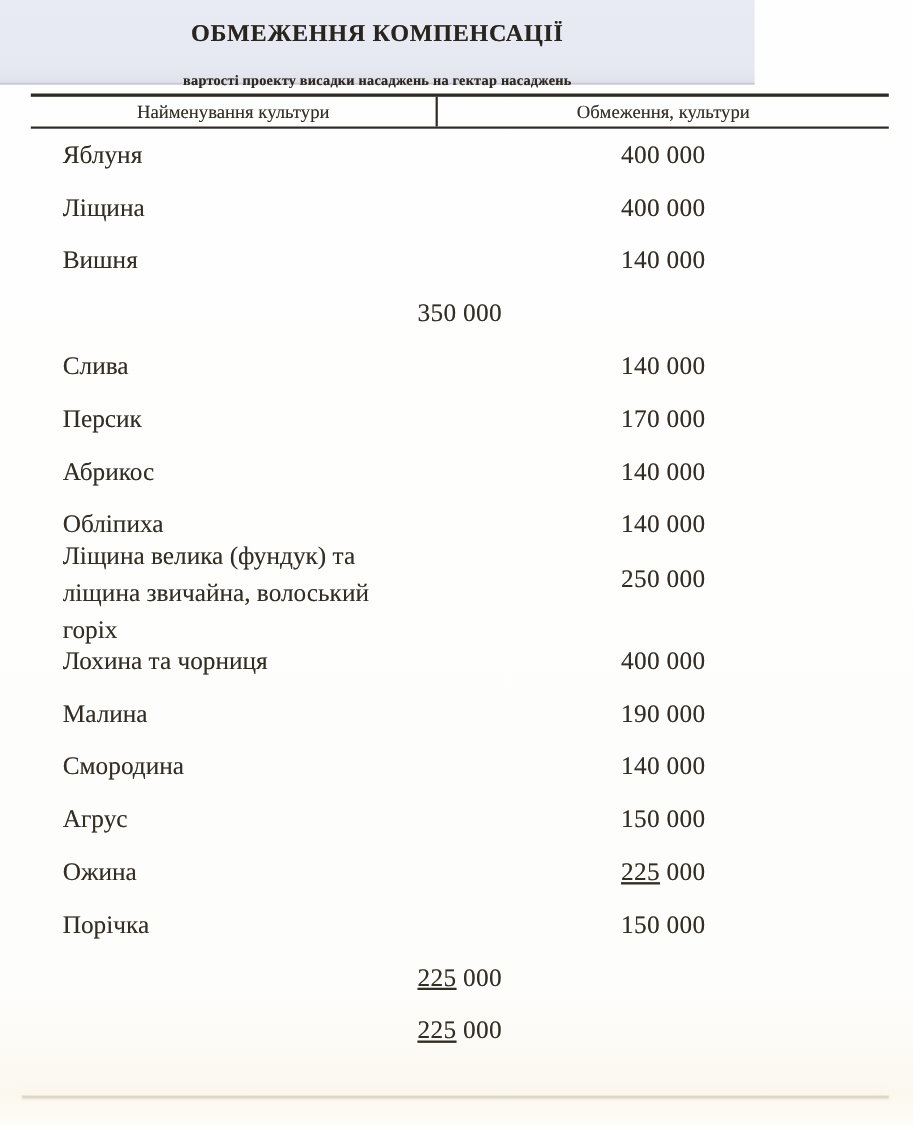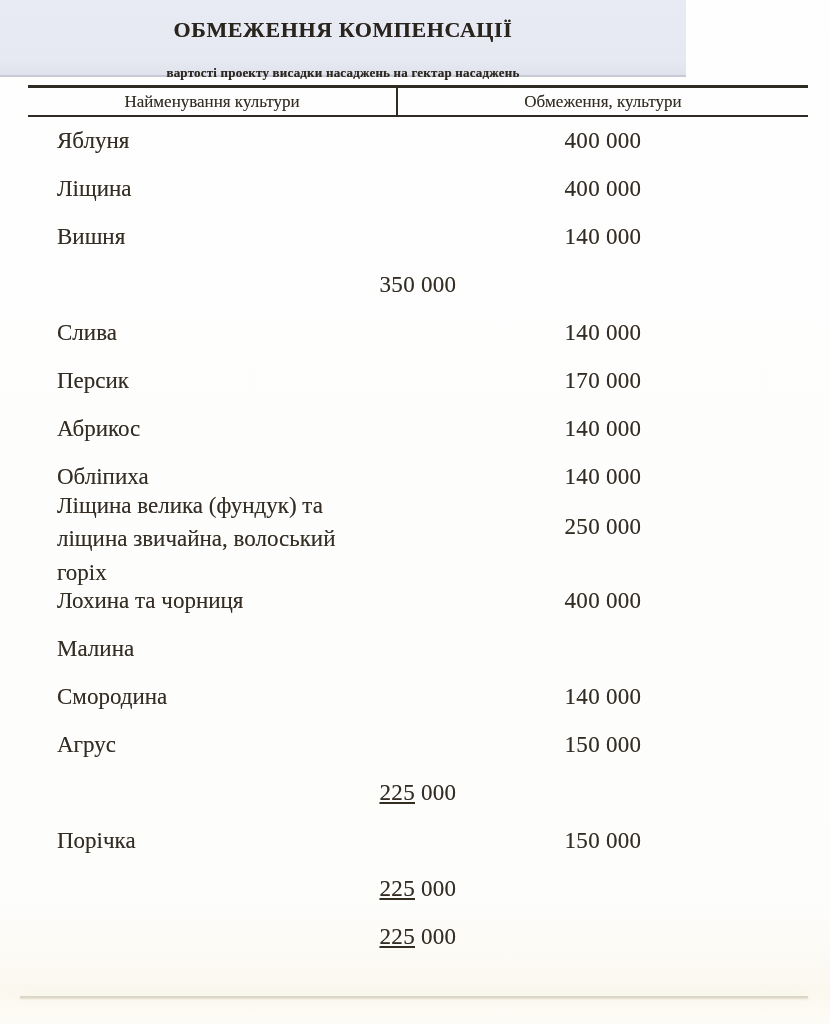--- a/index.html
+++ b/index.html
@@ -179,30 +179,32 @@
       <div class="row tall">
         <div class="cell label">Ліщина велика (фундук) та ліщина звичайна, волоський горіх</div>
         <div class="cell value">250 000</div>
       </div>
       <div class="row">
         <div class="cell label">Лохина та чорниця</div>
         <div class="cell value">400 000</div>
       </div>
       <div class="row">
         <div class="cell label">Малина</div>
+        <div class="cell value">190 000</div>
       </div>
       <div class="row">
         <div class="cell label">Смородина</div>
         <div class="cell value">140 000</div>
       </div>
       <div class="row">
         <div class="cell label">Агрус</div>
         <div class="cell value">150 000</div>
       </div>
       <div class="row">
+        <div class="cell label">Ожина</div>
         <div class="cell value"><span class="u-first">225</span>&nbsp;000</div>
       </div>
       <div class="row">
         <div class="cell label">Порічка</div>
         <div class="cell value">150 000</div>
       </div>
       <div class="row">
         <div class="cell value"><span class="u-first">225</span>&nbsp;000</div>
       </div>
       <div class="row">

